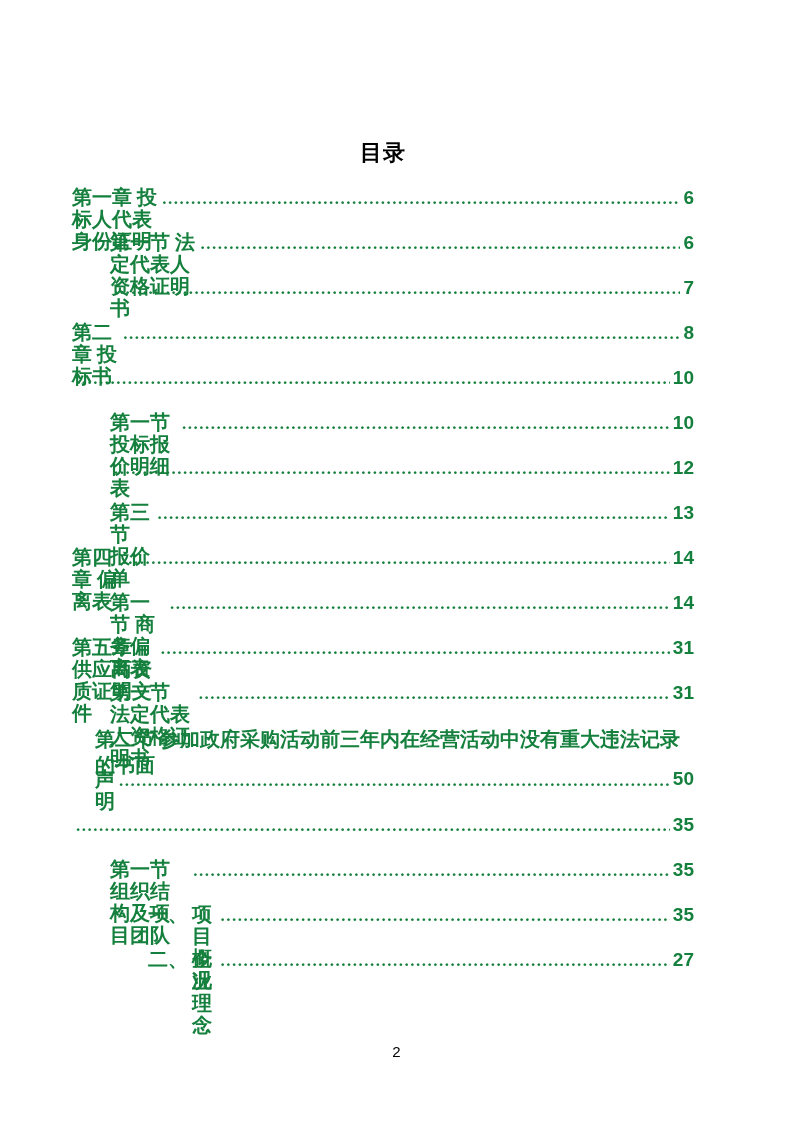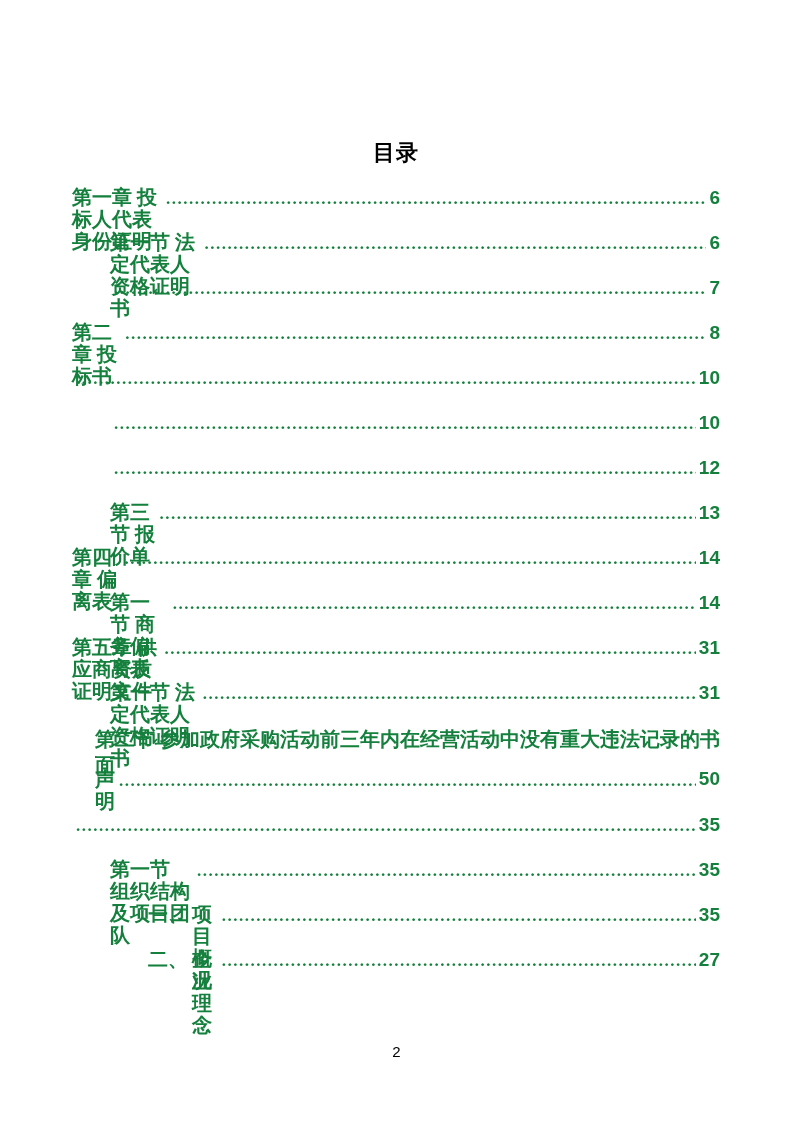--- a/index.html
+++ b/index.html
@@ -6,21 +6,21 @@
     margin: 0;
     padding: 0;
     background: #ffffff;
   }
   .page {
     position: relative;
     width: 793px;
     height: 1122px;
     background: #ffffff;
     box-sizing: border-box;
-    padding: 140px 73px 0 72px;
+    padding: 140px 99px 0 72px;
     font-family: "Liberation Serif", "DejaVu Serif", serif;
     color: #000000;
     overflow: hidden;
   }
   .doc-title {
     text-align: center;
     font-size: 22px;
     font-weight: bold;
     height: 26px;
     line-height: 26px;
@@ -127,20 +127,21 @@
       <span class="leader"></span>
       <span class="page-num">8</span>
     </a>
 
     <a class="toc-entry lvl-chapter">
       <span class="leader"></span>
       <span class="page-num">10</span>
     </a>
 
     <a class="toc-entry lvl-section">
+      <span>第一节 投标报价明细表</span>
       <span class="leader"></span>
       <span class="page-num">10</span>
     </a>
 
     <a class="toc-entry lvl-section">
       <span class="leader"></span>
       <span class="page-num">12</span>
     </a>
 
     <a class="toc-entry lvl-section">

